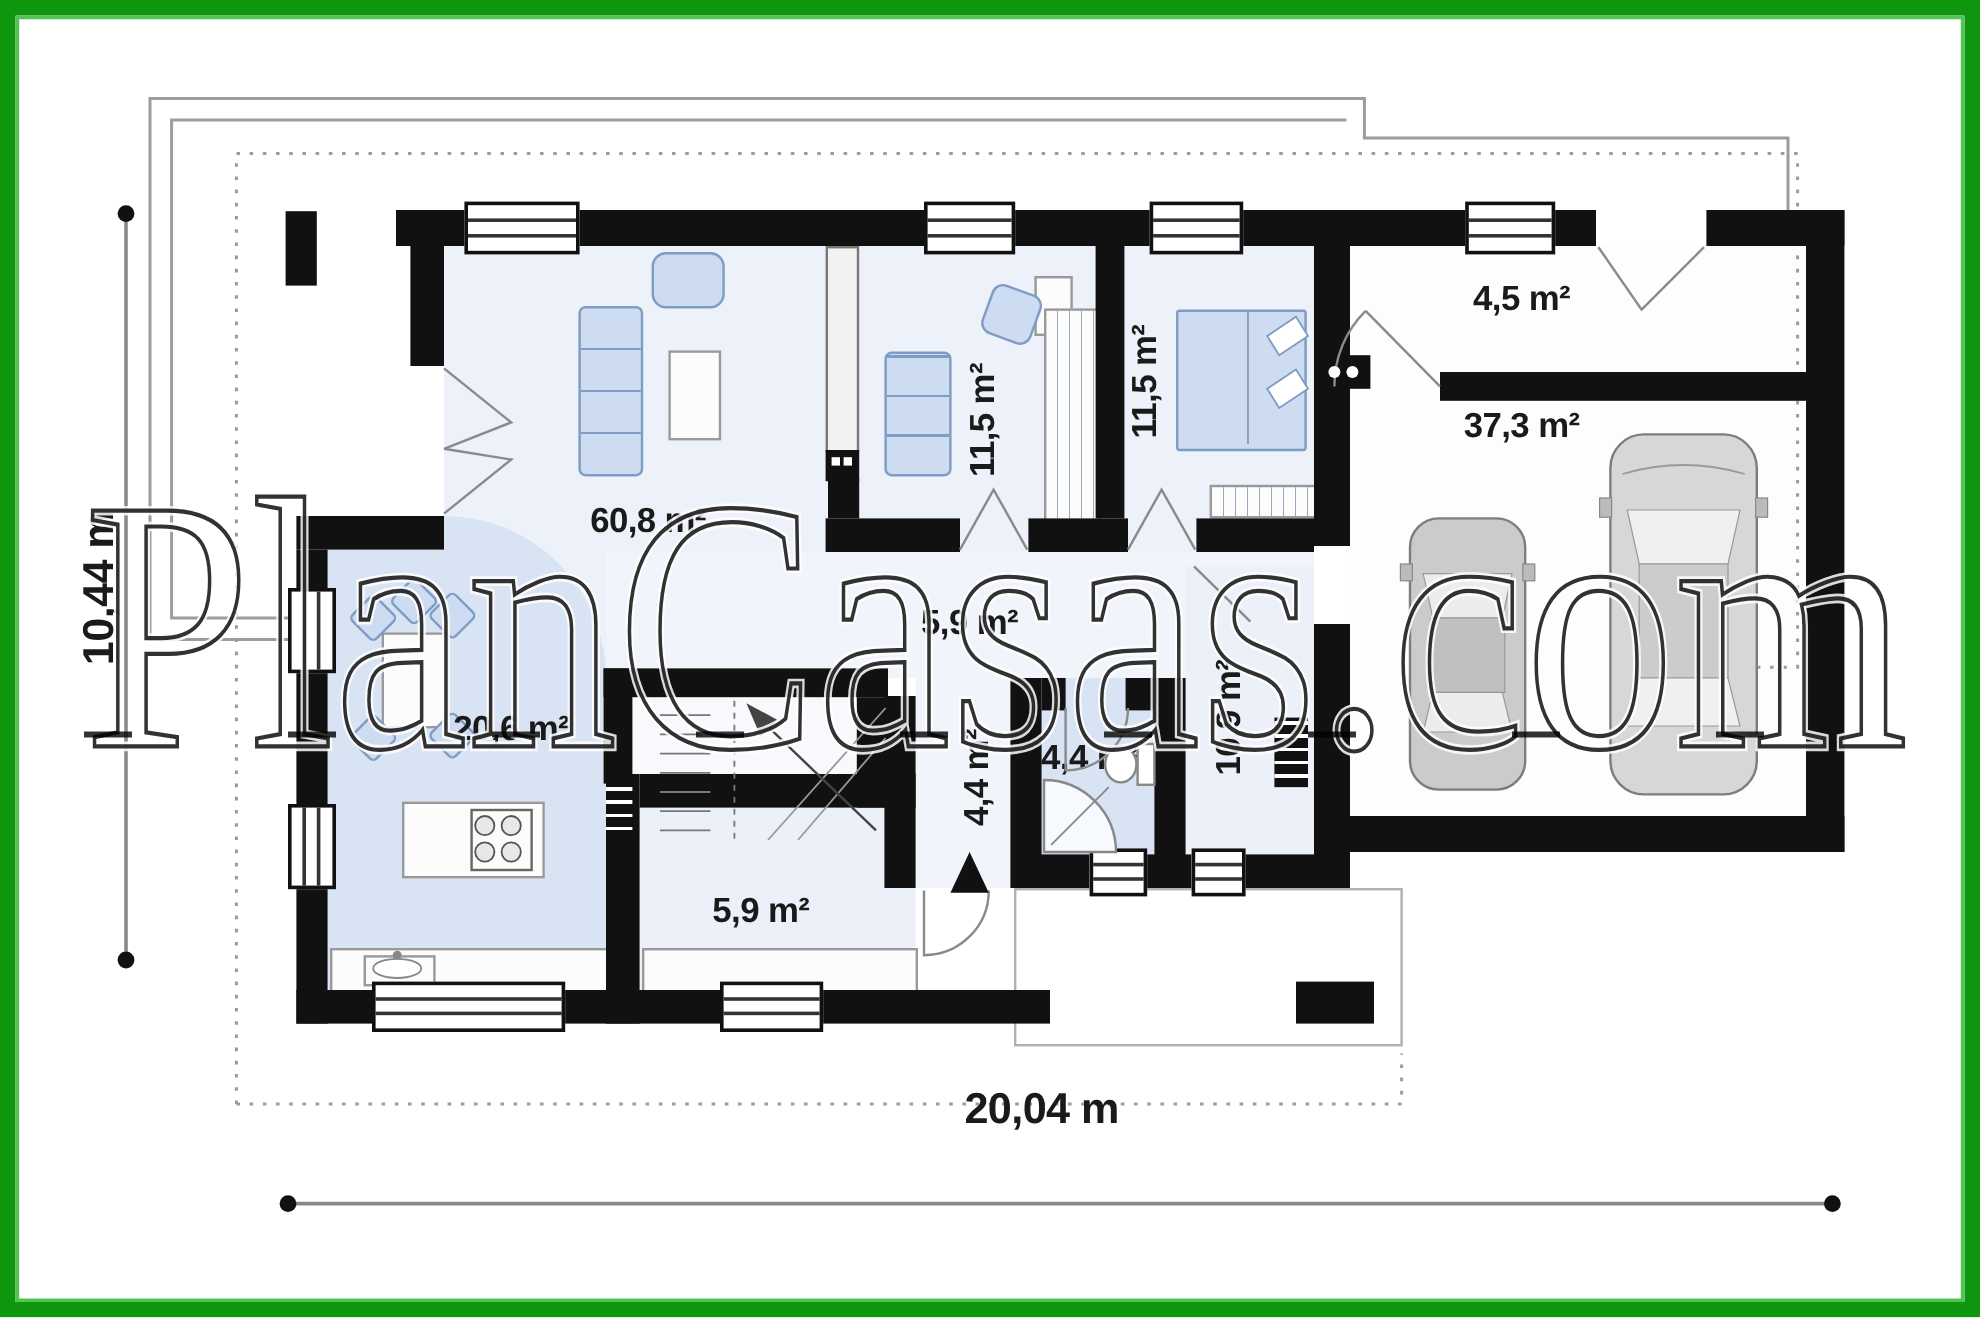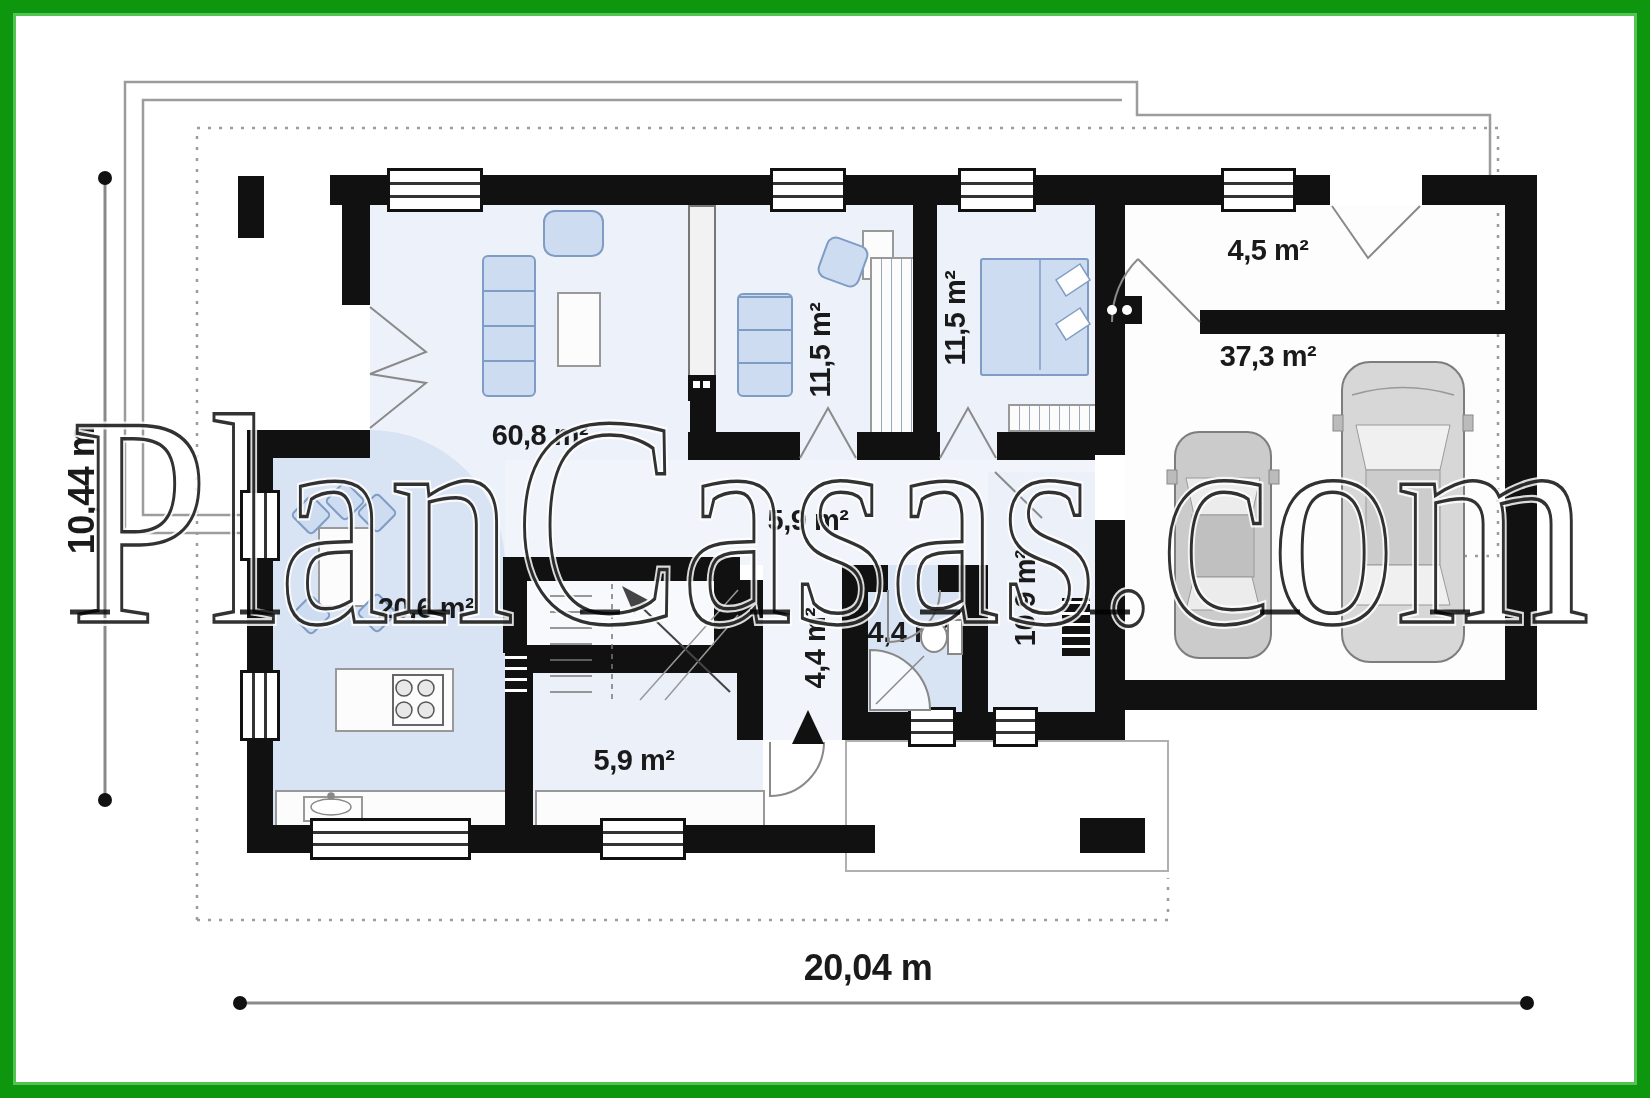--- a/index.html
+++ b/index.html
@@ -138,21 +138,21 @@
   <div class="lbl lblv" style="left:820px;top:350px;">11,5 m²</div>
   <div class="lbl lblv" style="left:955px;top:318px;">11,5 m²</div>
   <div class="lbl" style="left:1268px;top:250px;">4,5 m²</div>
   <div class="lbl" style="left:1268px;top:356px;">37,3 m²</div>
   <div class="lbl" style="left:410px;top:608px;margin-left:16px;">20,6 m²</div>
   <div class="lbl" style="left:808px;top:520px;">5,9 m²</div>
   <div class="lbl lblv" style="left:815px;top:648px;">4,4 m²</div>
   <div class="lbl" style="left:908px;top:632px;">4,4 m²</div>
   <div class="lbl lblv" style="left:1025px;top:598px;">10,9 m²</div>
   <div class="lbl" style="left:634px;top:760px;">5,9 m²</div>
-  <div class="lbl dim" style="left:868px;top:968px;">20,04 m</div>
+  <div class="lbl dim" style="left:868px;top:924px;">20,04 m</div>
   <div class="lbl dim lblv" style="left:82px;top:490px;">10,44 m</div>
 
   <svg id="svg-over" width="1650" height="1098">
 
     <g stroke="#8a8a8a" stroke-width="2" fill="none">
       <path d="M370,307 L426,352 L370,374 M370,428 L426,383 L370,374"></path>
       <path d="M800,458 L828,408 L856,458"></path>
       <path d="M940,458 L968,408 L996,458"></path>
       <path d="M1332,206 L1368,258 L1420,206"></path>
       <path d="M1200,322 L1138,259 M1138,259 A88,88 0 0 0 1112,322"></path>

